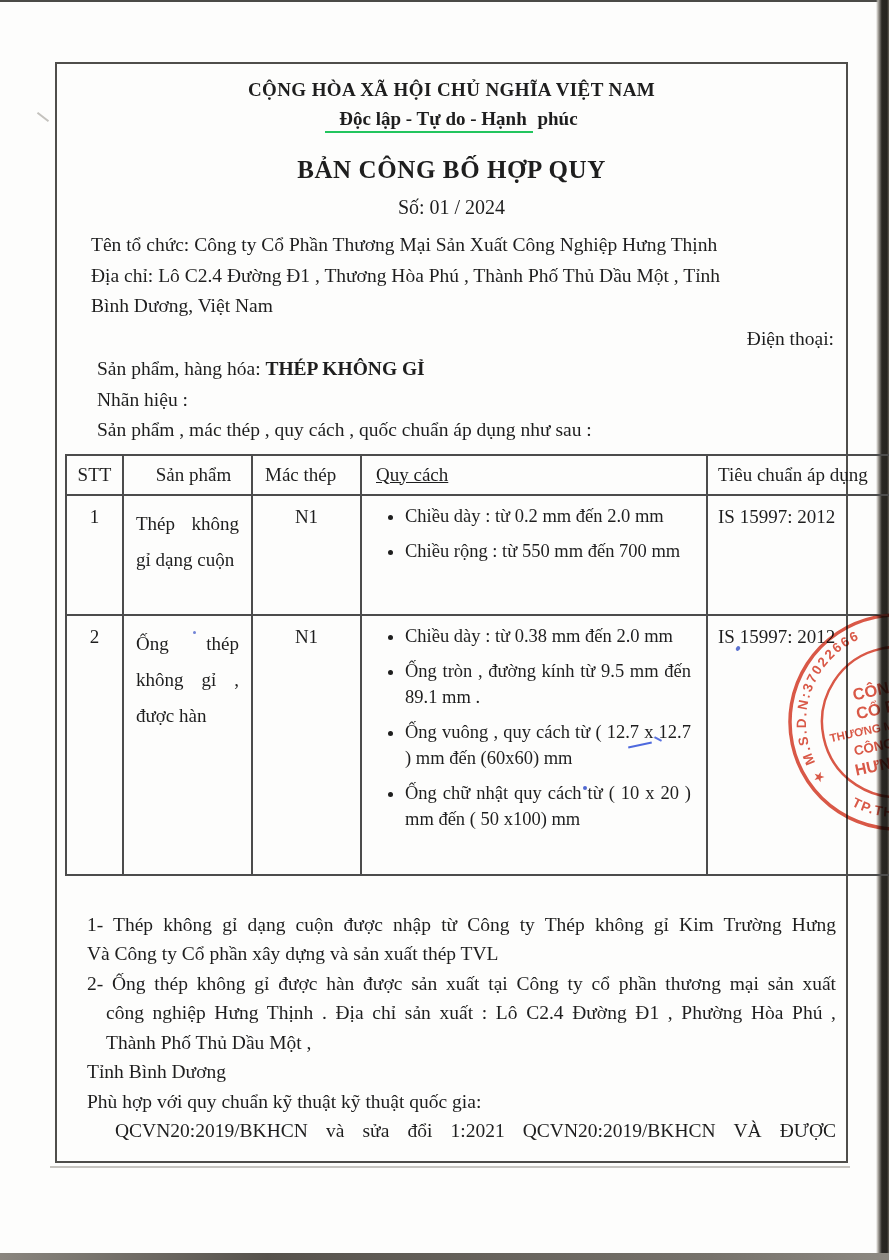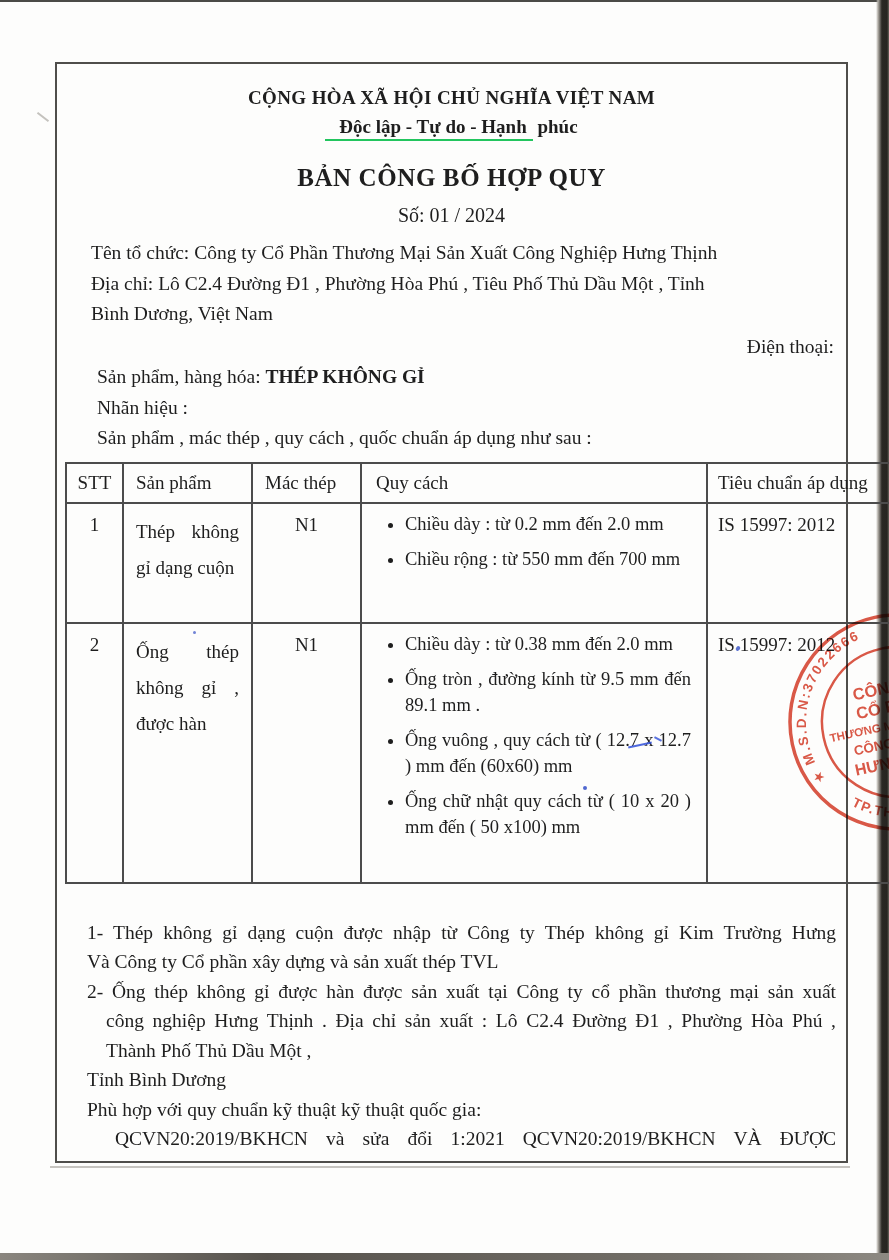--- a/index.html
+++ b/index.html
@@ -14,38 +14,38 @@
     background:linear-gradient(to right, rgba(180,176,168,0), #b3afa8 15%, #2a2824 45%, #262420 85%, #6b675f);}
   .scan-bottom{position:absolute;bottom:0;left:0;width:100%;height:7px;
     background:linear-gradient(to right,#8a867f,#56524c 30%,#76726b 80%,#8d8982);}
   .frame-shadow{position:absolute;left:50px;top:1166px;width:800px;height:2px;background:rgba(130,127,120,.45);}
   .pencil-mark{position:absolute;left:36px;top:116px;width:14px;height:0;border-top:2px solid rgba(150,146,138,.55);transform:rotate(38deg);}
 
   
   .frame{position:absolute;left:55px;top:62px;width:789px;height:1097px;border:2px solid #4f4e4b;}
 
   .center{text-align:center;}
-  .national{margin-top:22px;font-size:19px;font-weight:bold;letter-spacing:.4px;line-height:24px;}
+  .national{margin-top:14px;font-size:19px;font-weight:bold;letter-spacing:.4px;line-height:24px;}
   .motto{margin-top:4px;font-size:19px;font-weight:bold;line-height:26px;}
   .motto .uline{border-bottom:2px solid #22c55e;padding:0 6px 2px 14px;}
   .doc-title{margin-top:22px;font-size:25px;font-weight:bold;letter-spacing:.6px;line-height:32px;}
   .doc-no{margin-top:8px;font-size:20px;line-height:26px;}
 
   .info{margin:10px 12px 0 34px;font-size:19.5px;line-height:30.5px;}
   .info .ln{white-space:nowrap;}
   .ln-phone{margin-top:2px;text-align:right;}
   .indented{margin-left:6px;}
   .bold{font-weight:bold;}
 
   table.conf{border-collapse:collapse;table-layout:fixed;width:771px;margin:8px 0 0 8px;font-size:19px;}
   table.conf td,table.conf th{border:2px solid #4c4c4c;vertical-align:top;font-weight:normal;}
   th.h-stt{width:55px;text-align:center;padding:8px 0;margin-left:44px;}
-  th.h-prod{width:115px;text-align:left;padding:8px 0 8px 12px;}
+  th.h-prod{width:115px;text-align:center;padding:8px 0 8px 12px;}
   th.h-grade{width:95px;text-align:left;padding:8px 0 8px 12px;}
-  th.h-spec{width:330px;text-align:left;padding:8px 0 3px 14px;}
+  th.h-spec{width:330px;text-align:left;padding:8px 0 3px 14px;text-decoration:underline;}
   th.h-std{width:176px;text-align:left;padding:8px 0 8px 10px;}
   td.c-stt{text-align:center;padding-top:10px;}
   td.c-prod{padding:10px 12px 12px 12px;text-align:justify;line-height:36px;}
   td.c-grade{text-align:center;padding-top:10px;}
   td.c-spec ul{margin:0;padding:6px 14px 0 42px;}
   td.c-spec li{margin-bottom:9px;text-align:justify;line-height:26px;font-size:18.5px;}
   td.c-std{padding:10px 4px 0 10px;}
   tr.r1 td{height:96px;}
   tr.r2 td{height:236px;}
 
@@ -79,21 +79,21 @@
 <div class="frame">
 
   <div class="center national">CỘNG HÒA XÃ HỘI CHỦ NGHĨA VIỆT NAM</div>
   <div class="center motto"><span class="uline">Độc lập - Tự do - Hạnh</span><span> phúc</span></div>
 
   <div class="center doc-title">BẢN CÔNG BỐ HỢP QUY</div>
   <div class="center doc-no">Số: 01 / 2024</div>
 
   <div class="info">
     <div class="ln">Tên tổ chức: Công ty Cổ Phần Thương Mại Sản Xuất Công Nghiệp Hưng Thịnh</div>
-    <div class="ln">Địa chỉ: Lô C2.4 Đường Đ1 , Phường Hòa Phú , Tiêu Phố Thủ Dầu Một , Tỉnh</div>
+    <div class="ln">Địa chỉ: Lô C2.4 Đường Đ1 , Thương Hòa Phú , Thành Phố Thủ Dầu Một , Tỉnh</div>
     <div class="ln">Bình Dương, Việt Nam</div>
     <div class="ln ln-phone">Điện thoại:</div>
     <div class="ln indented"><span>Sản phẩm, hàng hóa: </span><span class="bold">THÉP KHÔNG GỈ</span></div>
     <div class="ln indented">Nhãn hiệu :</div>
     <div class="ln indented">Sản phẩm , mác thép , quy cách , quốc chuẩn áp dụng như sau :</div>
   </div>
 
   <table class="conf">
     <tbody>
         <tr>

